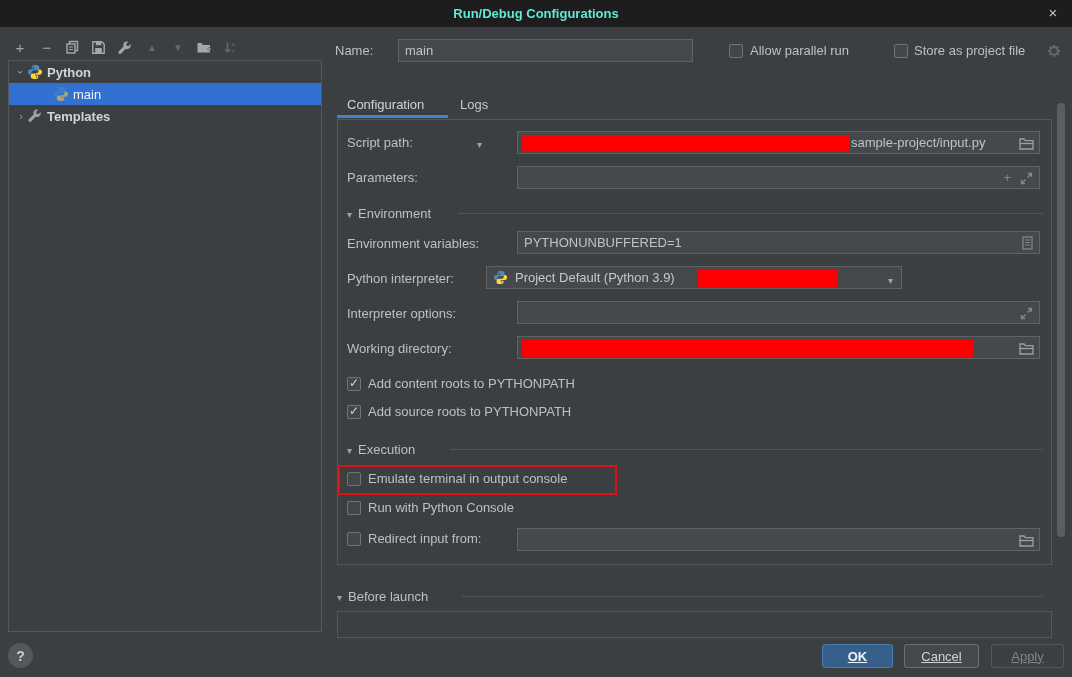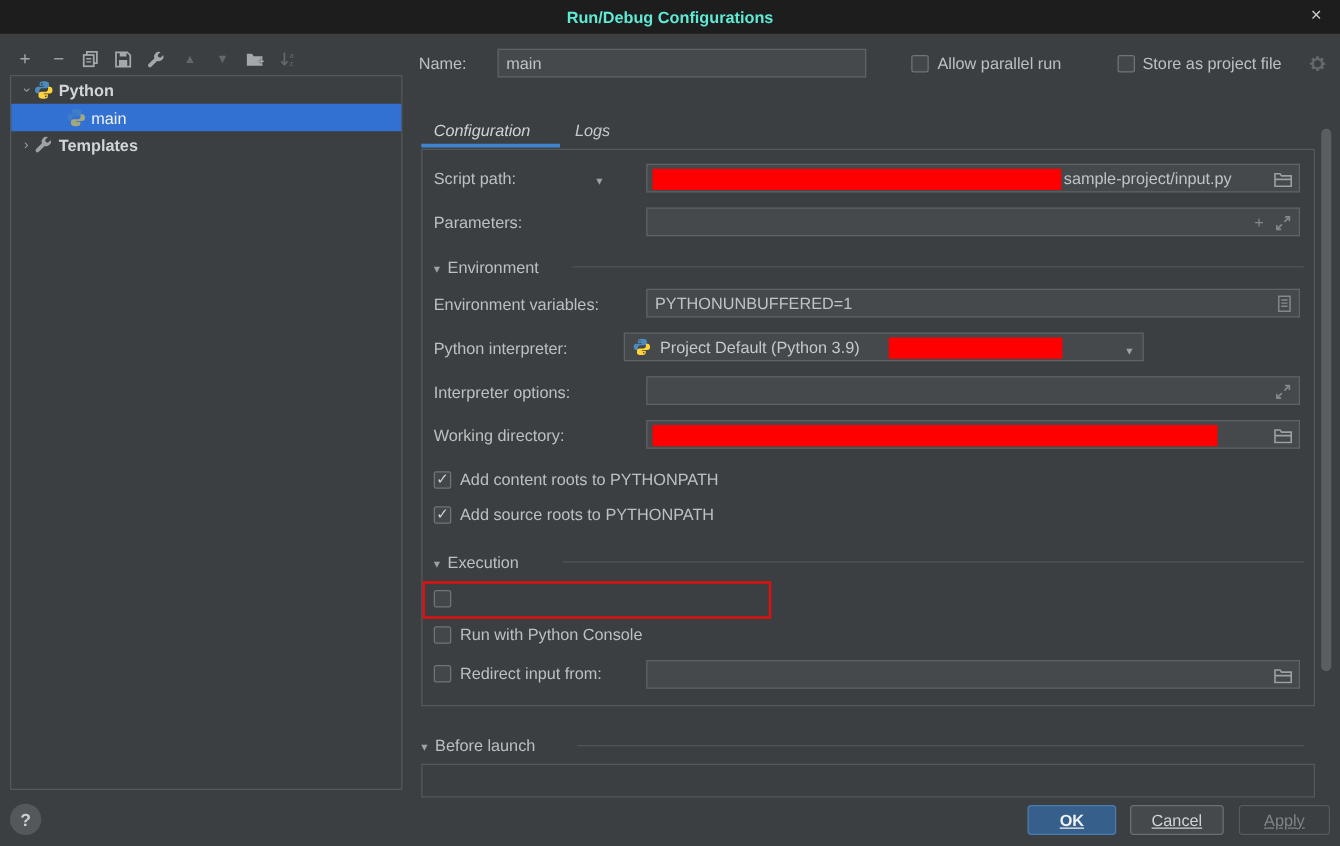--- a/index.html
+++ b/index.html
@@ -40,21 +40,21 @@
   .cb { position:absolute; width:14px; height:14px; background:#43474a; border:1px solid #6f7477;
         border-radius:2px; }
   .cb.checked::after { content:"✓"; position:absolute; left:1px; top:-2px; color:#d2d5d7; font-size:12px; }
   .redact { position:absolute; background:#fe0000; }
   .sec-tri { color:#9da2a6; font-size:10px; margin-right:6px; }
   .sec-line { position:absolute; height:1px; background:#515556; }
   .field-ico { position:absolute; color:#9aa0a3; }
   .field-ico svg { display:block; }
 
   
-  .tab { position:absolute; top:97px; color:#c5c8ca;font-style:italic; }
+  .tab { position:absolute; top:97px; color:#c5c8ca; }
   .tab-underline { position:absolute; left:337px; top:115px; width:111px; height:3px; background:#4083cd; }
 
   .content-panel { position:absolute; left:337px; top:119px; width:715px; height:446px;
                    border:1px solid #54585a; }
   .red-frame { position:absolute; left:338px; top:465px; width:279px; height:30px;
                border:2px solid #e01010; }
   .before-box { position:absolute; left:337px; top:611px; width:715px; height:27px;
                 border:1px solid #54585a; }
   .scrollbar { position:absolute; left:1057px; top:103px; width:8px; height:434px;
                background:#5b5e60; border-radius:4px; }
@@ -215,21 +215,21 @@
     <span>PYTHONUNBUFFERED=1</span>
     <span class="field-ico" style="right:5px; top:4px;">
         <svg width="13" height="14" viewBox="0 0 13 14">
           <rect x="2" y="1" width="9" height="12" fill="none" stroke="#83888b" stroke-width="1.2"></rect>
           <path d="M4 4h5M4 6.5h5M4 9h5" stroke="#83888b" stroke-width="1.1"></path>
         </svg>
       </span>
   </div>
 
   <span class="lbl" style="left:347px; top:271px;">Python interpreter:</span>
-  <div class="field" style="left:499px; top:266px; width:416px;">
+  <div class="field" style="left:486px; top:266px; width:416px;">
     <span class="tree-ico" style="margin-right:6px;"><svg width="15" height="15" viewBox="0 0 16 16">
           <path fill="#4b8bbe" d="M7.9 1C6.1 1 4.7 1.6 4.7 3v1.6H8v.7H3.3C1.9 5.3 1 6.3 1 7.9s.8 2.7 2.2 2.7h1.3V8.9c0-1.3 1.1-2.3 2.4-2.3h3.3c1.1 0 2-.9 2-2V3c0-1.3-1.4-2-3.3-2h-1zM6.4 2.3a.7.7 0 1 1 0 1.4.7.7 0 0 1 0-1.4z"></path>
           <path fill="#ffd43b" d="M8.1 15c1.8 0 3.2-.6 3.2-2v-1.6H8v-.7h4.7c1.4 0 2.3-1 2.3-2.6S14.2 5.4 12.8 5.4h-1.3v1.7c0 1.3-1.1 2.3-2.4 2.3H5.8c-1.1 0-2 .9-2 2V13c0 1.3 1.4 2 3.3 2h1zm1.5-1.3a.7.7 0 1 1 0-1.4.7.7 0 0 1 0 1.4z"></path>
         </svg></span>
     <span style="color:#c6c9cb;">Project Default (Python 3.9)</span>
     <span class="redact" style="left:211px; top:3px; width:139px; height:17px;"></span>
     <span class="combo-arrow">▾</span>
   </div>
 
   <span class="lbl" style="left:347px; top:306px;">Interpreter options:</span>
@@ -256,20 +256,21 @@
   <span class="cb checked" style="left:347px; top:377px;"></span>
   <span class="lbl" style="left:368px; top:376px;">Add content roots to PYTHONPATH</span>
   <span class="cb checked" style="left:347px; top:405px;"></span>
   <span class="lbl" style="left:368px; top:404px;">Add source roots to PYTHONPATH</span>
 
   <span class="lbl" style="left:347px; top:442px;"><span class="sec-tri">▾</span><span>Execution</span></span>
   <div class="sec-line" style="left:450px; top:449px; width:593px;"></div>
 
   <div class="red-frame"></div>
   <span class="cb" style="left:347px; top:472px;"></span>
+  <span class="lbl" style="left:368px; top:471px;">Emulate terminal in output console</span>
 
   <span class="cb" style="left:347px; top:501px;"></span>
   <span class="lbl" style="left:368px; top:500px;text-align:center;">Run with Python Console</span>
 
   <span class="cb" style="left:347px; top:532px;"></span>
   <span class="lbl" style="left:368px; top:531px;">Redirect input from:</span>
   <div class="field" style="left:517px; top:528px; width:523px;">
     <span></span>
     <span class="field-ico" style="right:5px; top:5px;">
         <svg width="15" height="13" viewBox="0 0 15 13">

